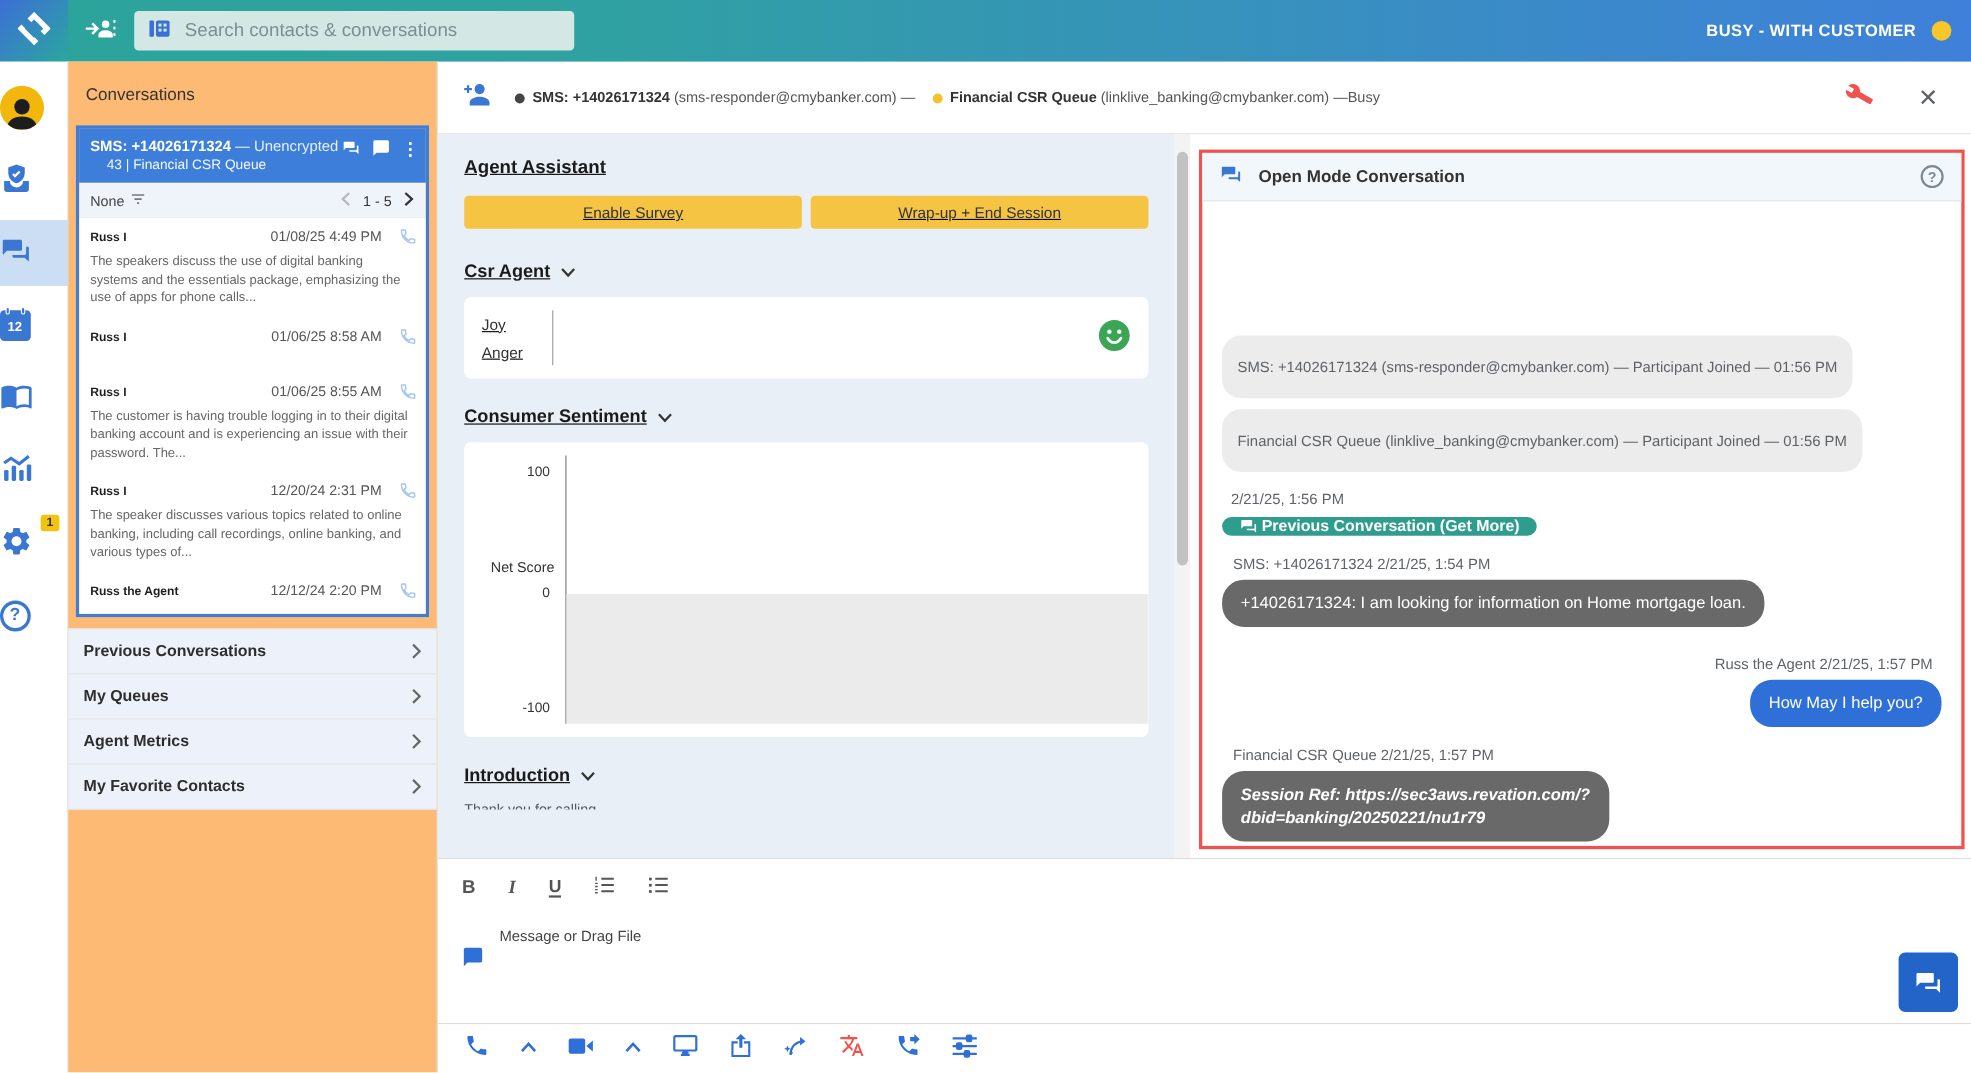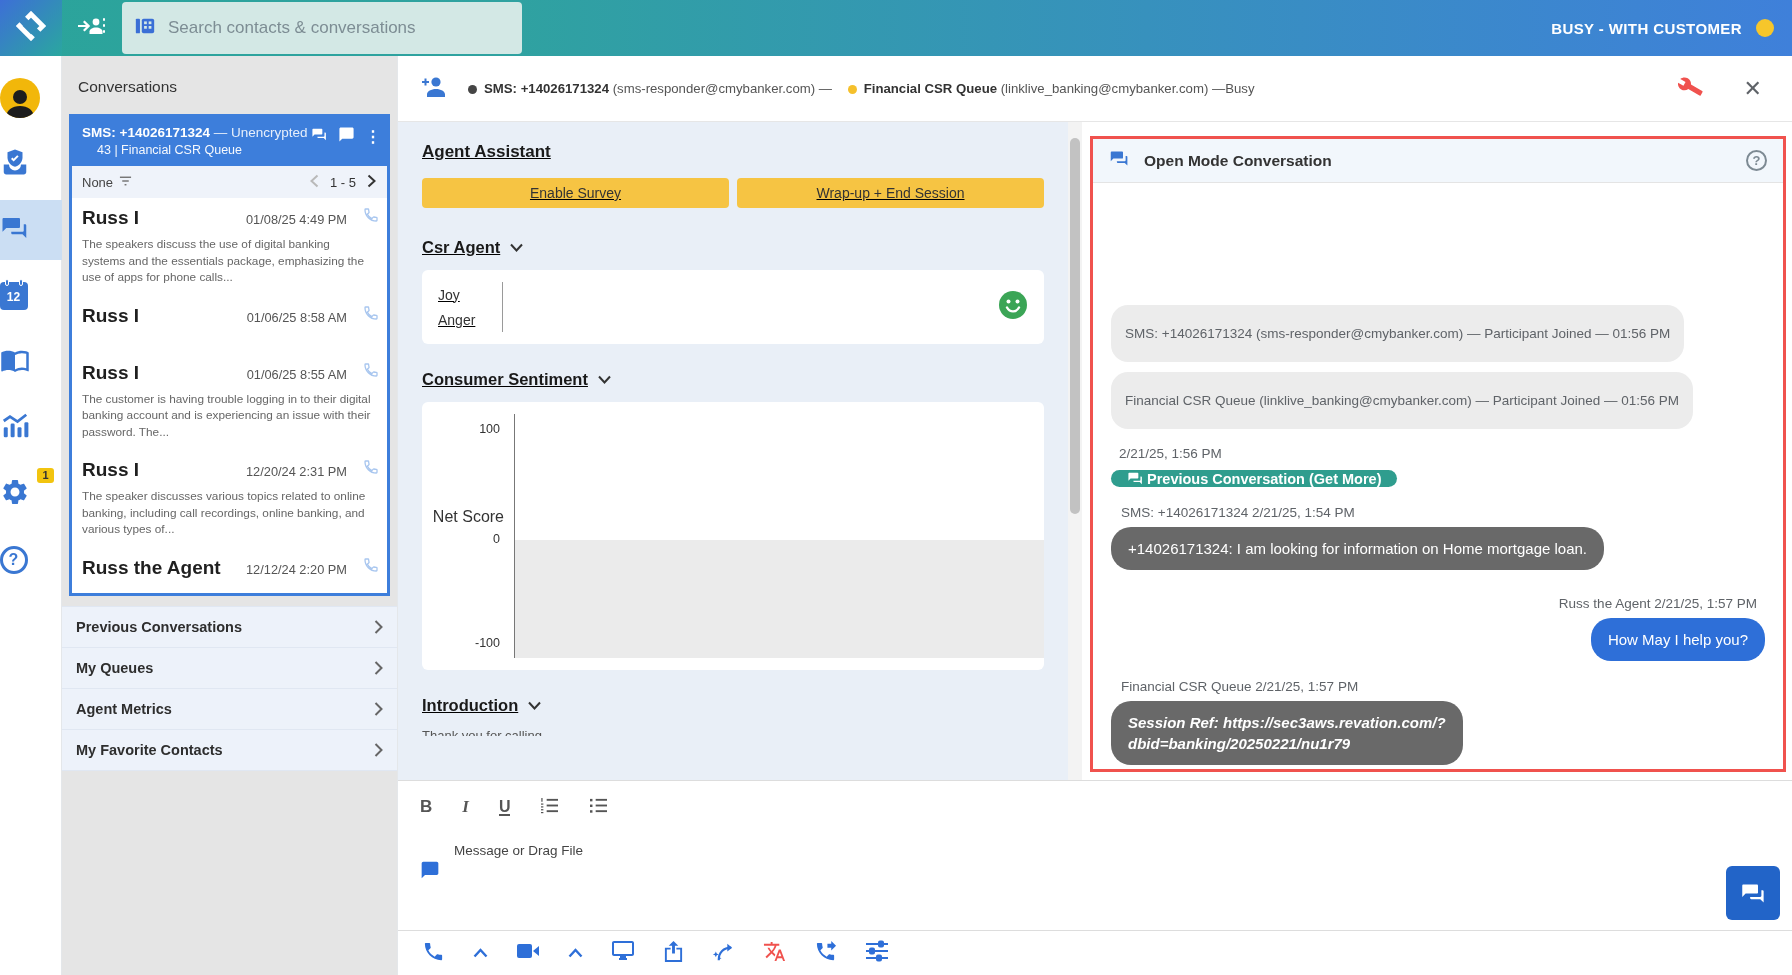--- a/index.html
+++ b/index.html
@@ -4,21 +4,21 @@
 <style>
   * { box-sizing: border-box; margin: 0; padding: 0; }
   html,body { width:1792px; height:975px; font-family:"Liberation Sans", sans-serif; background:#fff; overflow:hidden; }
 
   
   .topbar { height:56px; display:flex; align-items:center;
     background:linear-gradient(90deg,#2BA49B 0%,#2FA2A0 28%,#3F80DA 100%); }
   .logo-sq { width:62px; height:56px; flex:none; display:flex; align-items:center; justify-content:center;
     background:linear-gradient(135deg,#3D6FD6 0%,#2AA79F 100%); }
   .tb-addcontact { margin-left:14px; flex:none; }
-  .searchbox { margin-left:16px; width:400px; height:52px; background:#d3e8e5; border-radius:4px;
+  .searchbox { margin-left:16px; width:400px; height:36px; background:#d3e8e5; border-radius:4px;
     display:flex; align-items:center; padding:0 12px; gap:12px; }
   .searchbox input { flex:1; border:none; outline:none; background:transparent; font-size:17px; color:#37474f;
     font-family:"Liberation Sans", sans-serif; }
   .searchbox input::placeholder { color:#7d8d94; }
   .tb-status { margin-left:auto; margin-right:18px; display:flex; align-items:center; gap:14px; }
   .tb-status .txt { color:#fff; font-weight:bold; font-size:15px; letter-spacing:.4px; }
   .tb-status .dot { width:18px; height:18px; border-radius:50%; background:#F6C62B; }
 
   
   .app-body { display:flex; height:919px; }
@@ -32,36 +32,36 @@
   .badge { position:absolute; top:4px; right:8px; background:#F2C40F; color:#333; font-size:11px; font-weight:bold;
     padding:1px 5px; border-radius:3px; line-height:13px; }
   .help-circle { width:28px; height:28px; border-radius:50%; border:3px solid #3A77D2; color:#3A77D2;
     font-weight:bold; font-size:16px; display:flex; align-items:center; justify-content:center; }
   .cal-icon { width:28px; height:28px; background:#3A77D2; border-radius:4px; position:relative; }
   .cal-icon i { position:absolute; top:-3px; width:4px; height:7px; background:#3A77D2; border:1.5px solid #fff; border-radius:2px; }
   .cal-icon i.l { left:5px; } .cal-icon i.r { right:5px; }
   .cal-icon .day { position:absolute; left:0; right:0; top:8px; text-align:center; color:#fff; font-size:12px; font-weight:bold; font-style:normal; }
 
   
-  .conv-panel { width:336px; flex:none; background:#e5e5e5; border-right:1px solid #e4e7ea; display:flex; flex-direction:column; }
+  .conv-panel { width:336px; flex:none; background:#fdba74; border-right:1px solid #e4e7ea; display:flex; flex-direction:column; }
   .conv-title { padding:22px 16px 18px; font-size:15.5px; color:#333; }
   .active-card { margin:0 7px; border:3px solid #3D7EDB; }
   .card-header { background:#3D7EDB; color:#fff; padding:8px 8px 9px 10px; position:relative; }
   .card-header .l1 { font-size:13.5px; }
   .card-header .l1 b { font-weight:bold; }
   .card-header .l1 .suffix { color:rgba(255,255,255,.87); }
   .card-header .l2 { font-size:12.5px; margin-top:3px; padding-left:15px; color:rgba(255,255,255,.95); }
   .card-hdr-icons { position:absolute; right:6px; top:9px; display:flex; align-items:center; gap:10px; }
   .vdots { color:#fff; font-size:16px; font-weight:bold; line-height:16px; letter-spacing:0; }
   .filter-row { background:#EFF3FA; height:32px; display:flex; align-items:center; padding:0 10px; font-size:13px; color:#444; }
   .filter-row .range { margin-left:auto; display:flex; align-items:center; gap:10px; color:#333; }
   .conv-list { background:#fff; }
   .conv-row { padding:9px 10px 10px; position:relative; }
   .conv-row .top { display:flex; align-items:baseline; padding-right:30px; }
-  .conv-row .name { font-weight:bold; font-size:19px; color:#1f1f1f; }
+  .conv-row .name { font-weight:bold; font-size:11px; color:#1f1f1f; }
   .conv-row .date { margin-left:auto; font-size:12.8px; color:#555; }
   .conv-row .phone { position:absolute; right:8px; top:9px; }
   .conv-row .snippet { margin-top:7px; font-size:11.8px; line-height:1.4; color:#666; padding-right:2px; }
   .section-row { height:41px; background:#EDF2FA; border-bottom:1px solid #e0e7f2; display:flex; align-items:center;
     padding:0 14px; font-size:14.5px; font-weight:bold; color:#2e2e2e; }
   .section-row svg { margin-left:auto; }
   .accordion { margin-top:10px; border-top:1px solid #e0e7f2; }
 
   
   .main-col { flex:1; display:flex; flex-direction:column; min-width:0; }
@@ -82,21 +82,21 @@
   .btn-row { display:flex; gap:8px; margin-top:16px; }
   .btn-yellow { flex:1; height:30px; background:#F6C443; border:none; border-radius:4px; font-size:14px; color:#333;
     font-family:"Liberation Sans", sans-serif; cursor:pointer; }
   .emotion-card { margin-top:13px; background:#fff; border-radius:6px; height:74px; display:flex; align-items:center; padding:0 16px; }
   .emotion-labels { width:58px; display:flex; flex-direction:column; gap:9px; font-size:14px; color:#333; }
   .emotion-div { width:1px; height:50px; background:#9a9a9a; margin-left:6px; }
   .smiley { margin-left:auto; }
   .chart-card { margin-top:13px; background:#fff; border-radius:6px; height:268px; display:flex; padding:12px 0 0 0; position:relative; overflow:hidden; }
   .y-gutter { width:92px; flex:none; position:relative; font-size:12.5px; color:#333; }
   .y-gutter .t100 { position:absolute; top:8px; right:14px; }
-  .y-gutter .tnet { position:absolute; top:94px; right:10px; font-size:16px; }
+  .y-gutter .tnet { position:absolute; top:94px; right:10px; font-size:13px; }
   .y-gutter .t0 { position:absolute; top:118px; right:14px; }
   .y-gutter .tm100 { position:absolute; top:222px; right:14px; }
   .plot { flex:1; border-left:1.5px solid #777; position:relative; margin-bottom:12px; }
   .neg-region { position:absolute; left:0; right:0; top:126px; bottom:0; background:#EBEBEB; }
   .intro-preview { height:9px; overflow:hidden; font-size:13px; color:#555; margin-top:12px; line-height:17px; }
   .mt30 { margin-top:30px; } .mt26 { margin-top:26px; }
 
   
   .vscrollbar { width:14px; flex:none; background:#F3F3F3; position:relative; }
   .vscrollbar .thumb { position:absolute; top:16px; left:2px; width:10px; height:376px; background:#C2C2C2; border-radius:6px; }

